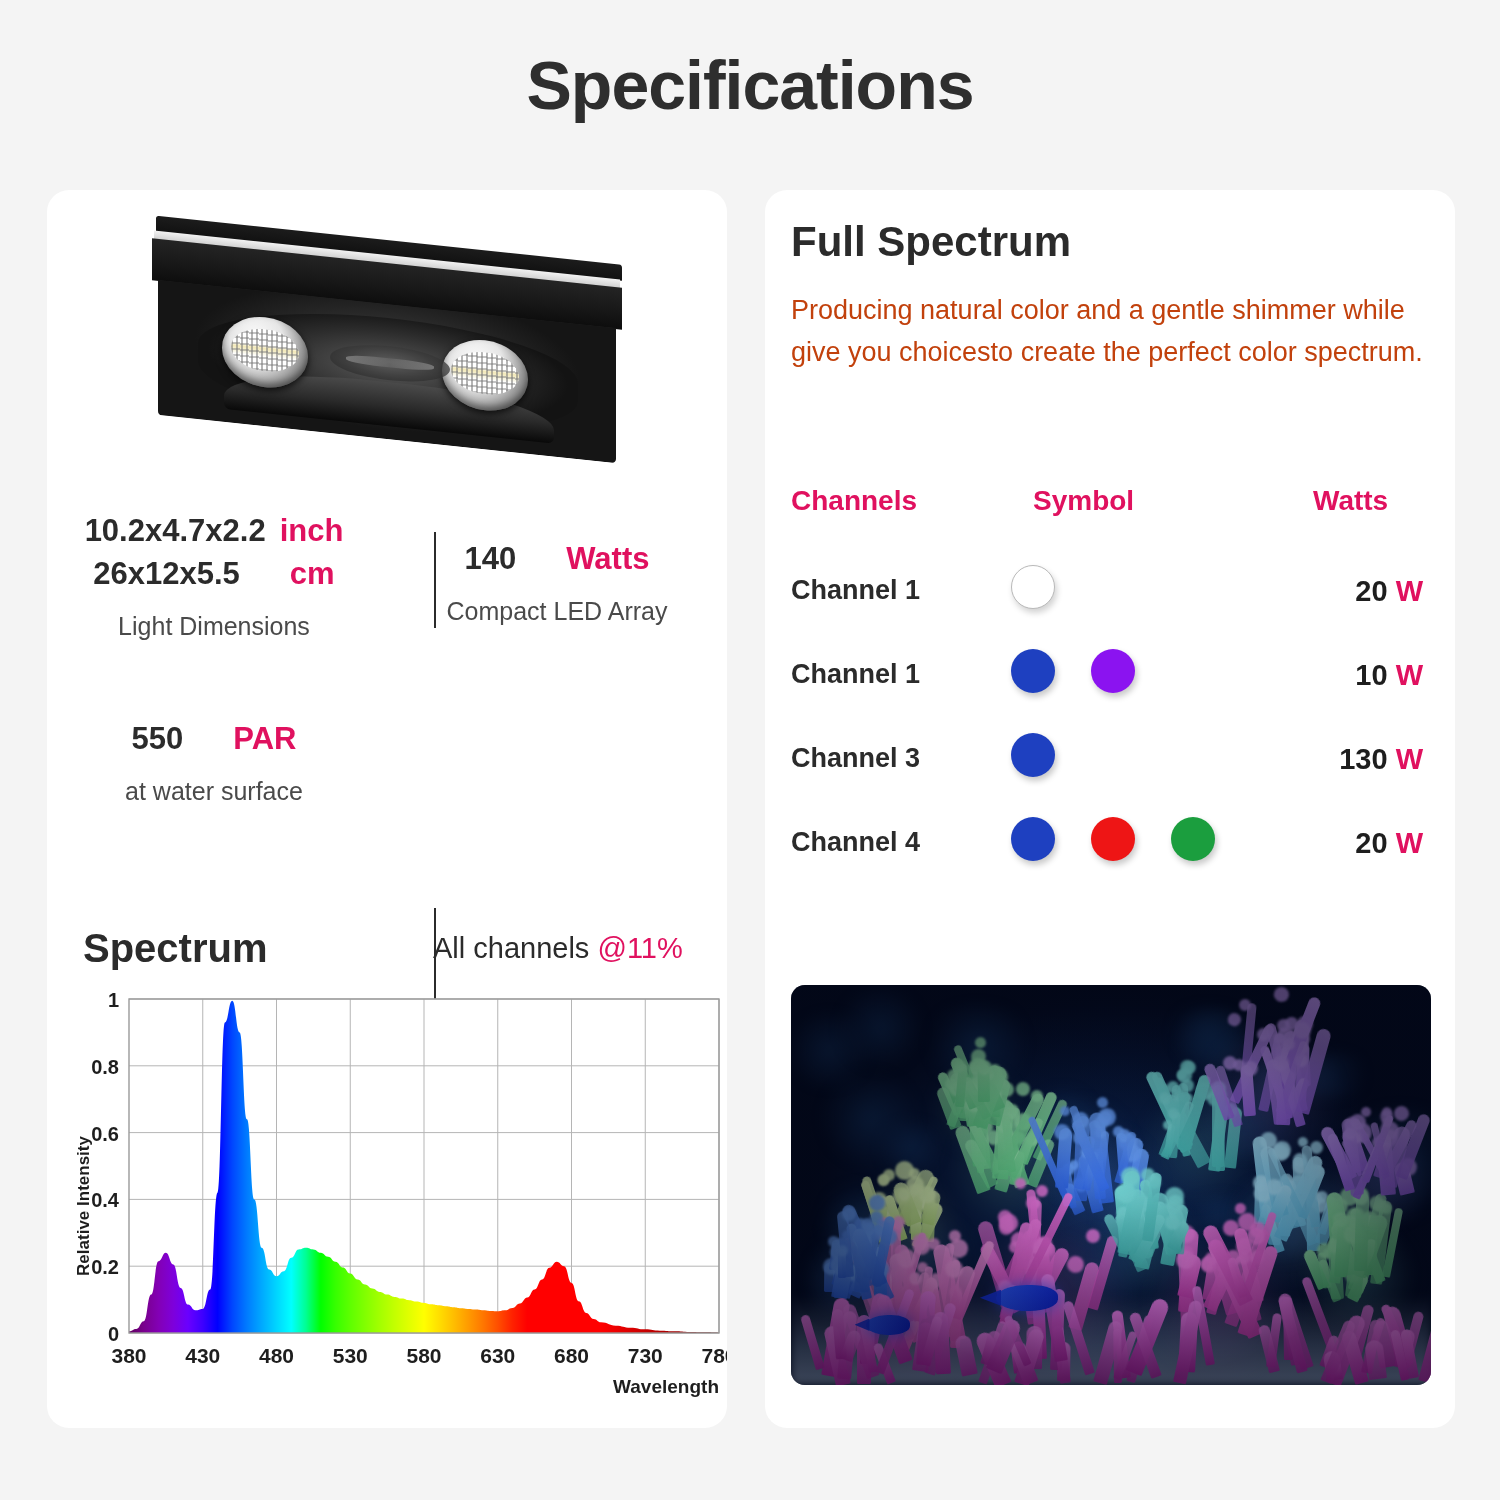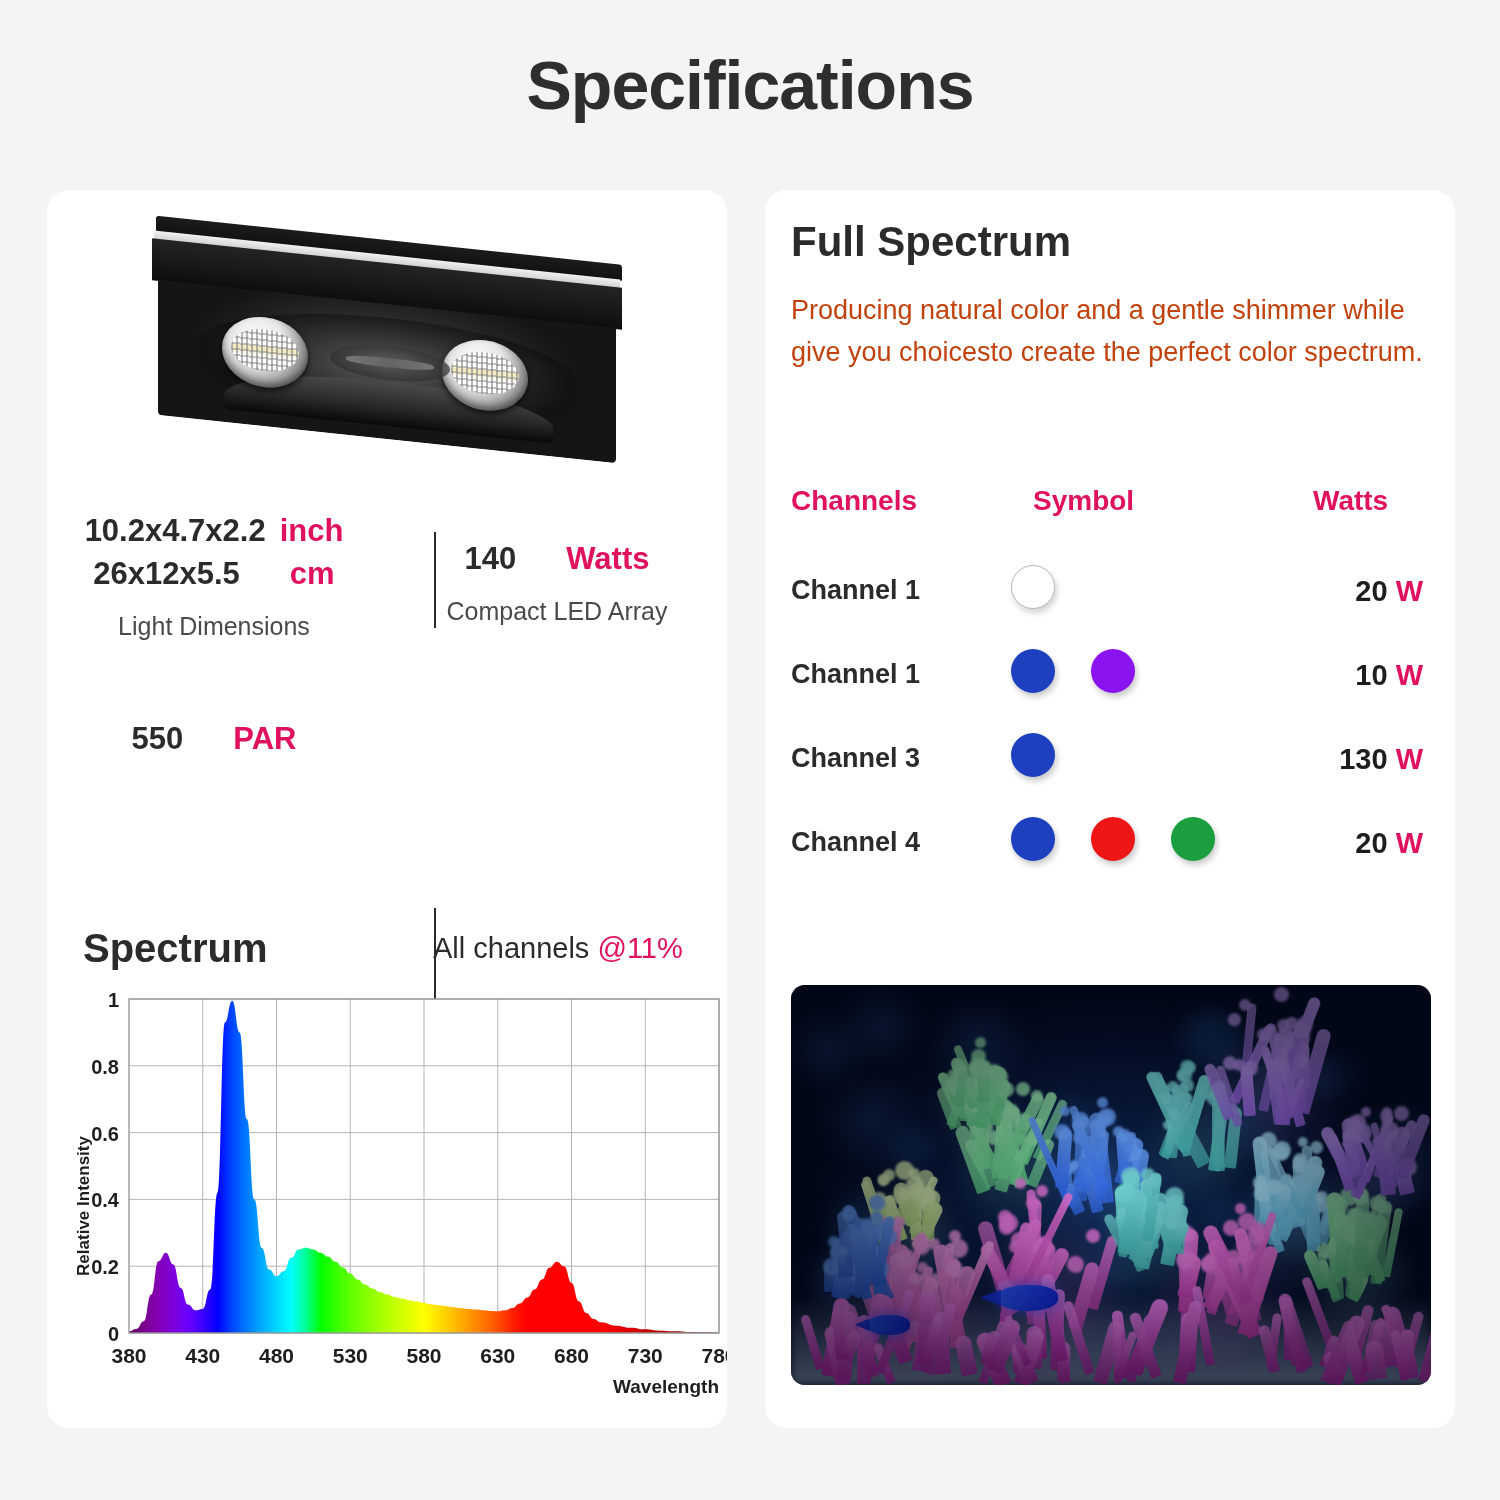--- a/index.html
+++ b/index.html
@@ -203,20 +203,21 @@
         <div class="spec-line">
           <span>140</span><span class="sp-wide"></span><span class="unit">Watts</span>
         </div>
         <div class="spec-caption">Compact LED Array</div>
       </div>
 
       <div class="spec-cell c21">
         <div class="spec-line">
           <span>550</span><span class="sp-wide"></span><span class="unit">PAR</span>
         </div>
+        <div class="spec-caption">at water surface</div>
       </div>
 
       <div class="spec-cell c22">
       </div>
 
     </div>
 
     <div class="spectrum-head">
       <div class="spectrum-title">Spectrum</div>
       <div class="spectrum-sub"><span>All channels </span><span class="pink">@11%</span></div>

